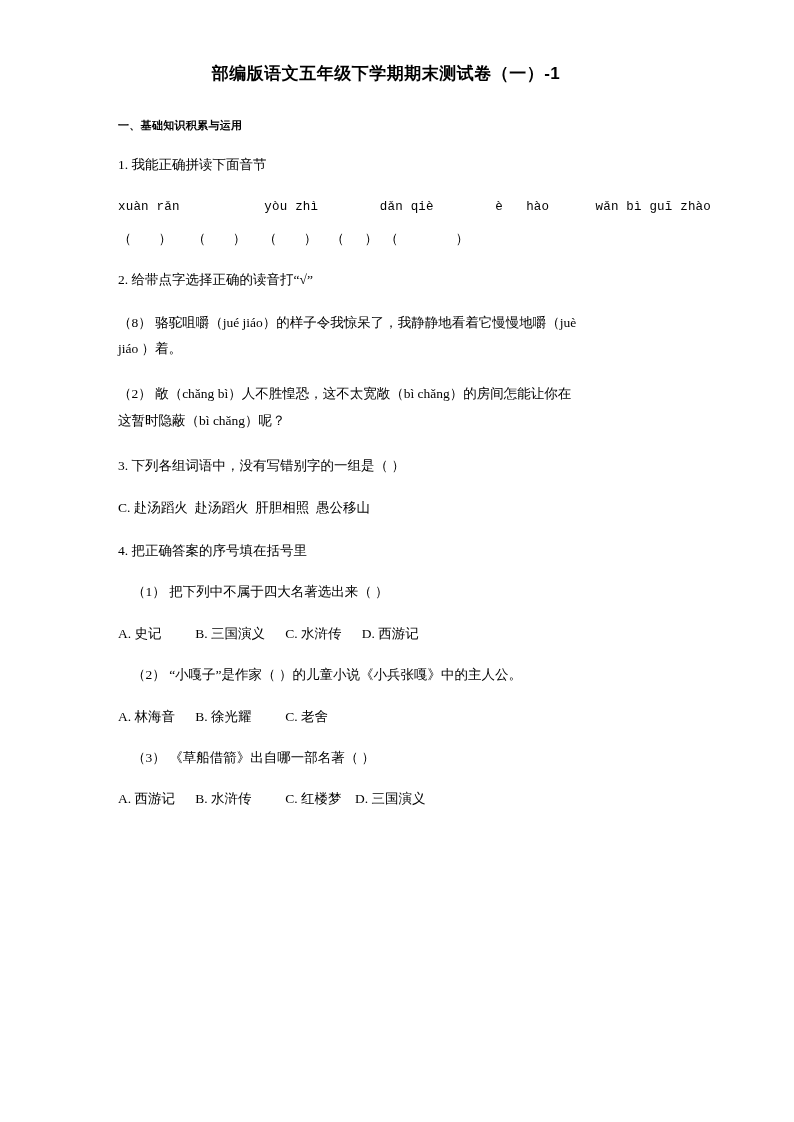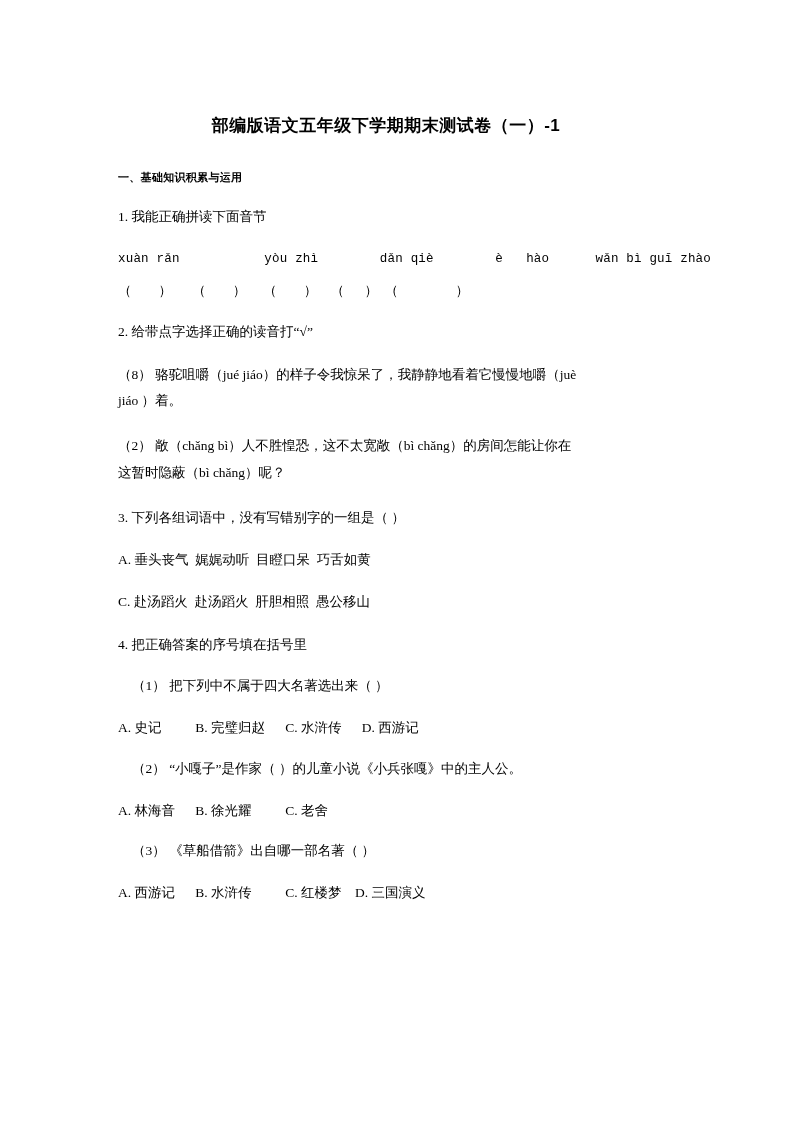--- a/index.html
+++ b/index.html
@@ -15,21 +15,21 @@
     position: relative;
     overflow: hidden;
   }
   .page {
     position: absolute;
     left: 0;
     top: 0;
     width: 772px;
     height: 1122px;
     box-sizing: border-box;
-    padding: 96px 118px 60px 118px;
+    padding: 44px 118px 60px 118px;
   }
   .doc-title {
     font-family: "Liberation Sans", "DejaVu Sans", sans-serif;
     font-weight: bold;
     font-size: 17px;
     text-align: center;
     margin: 18px 0 0 0;
     letter-spacing: 0.5px;
   }
   .section-title {
@@ -103,27 +103,26 @@
     <span class="blankline cont">jiáo ）着。</span>
   </p>
 
   <p class="wrapline">
     <span class="blankline">（2） 敞（chǎng bì）人不胜惶恐，这不太宽敞（bì chǎng）的房间怎能让你在</span>
     <span class="blankline cont">这暂时隐蔽（bì chǎng）呢？</span>
   </p>
 
   <p class="q">3. 下列各组词语中，没有写错别字的一组是（   ）</p>
 
-  <p class="opts">A. 垂头丧气  娓娓动听  目瞪口呆  巧舌如黄</p>
   <p class="opts">C. 赴汤蹈火  赴汤蹈火  肝胆相照  愚公移山</p>
 
   <p class="q">4. 把正确答案的序号填在括号里</p>
 
   <p class="q sub">（1） 把下列中不属于四大名著选出来（    ）</p>
-  <p class="opts">A. 史记          B. 完璧归赵      C. 水浒传      D. 西游记</p>
+  <p class="opts">A. 史记          B. 三国演义      C. 水浒传      D. 西游记</p>
 
   <p class="q sub">（2） “小嘎子”是作家（            ）的儿童小说《小兵张嘎》中的主人公。</p>
   <p class="opts">A. 林海音      B. 徐光耀          C. 老舍</p>
 
   <p class="q sub">（3） 《草船借箭》出自哪一部名著（    ）</p>
   <p class="opts">A. 西游记      B. 水浒传          C. 红楼梦    D. 三国演义</p>
 
 </div>
 
 </body></html>

